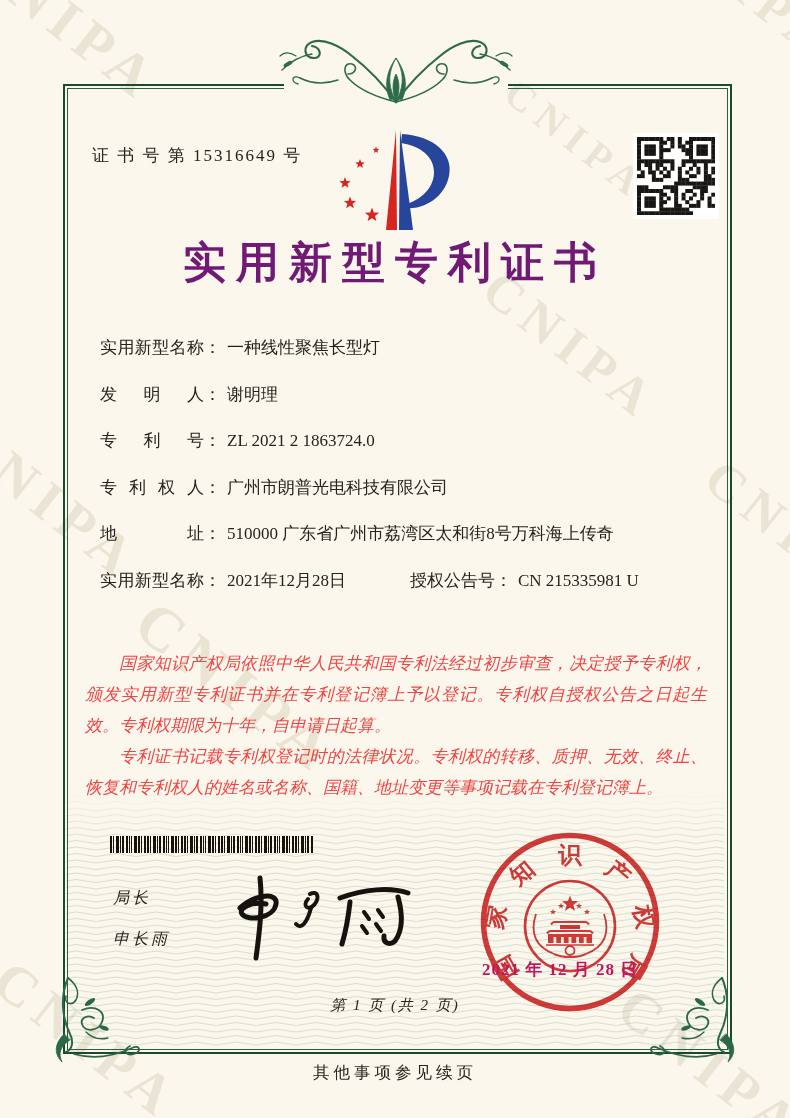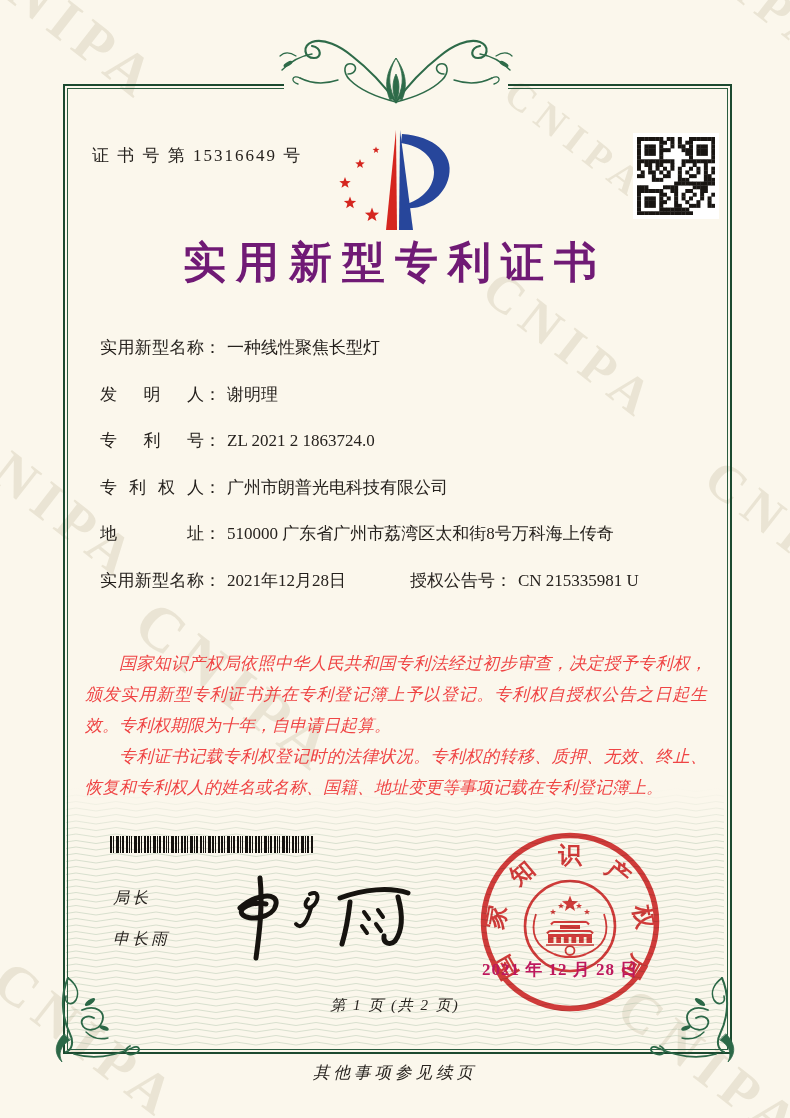--- a/index.html
+++ b/index.html
@@ -35,21 +35,21 @@
   #barcode{position:absolute;left:110px;top:836px;z-index:3;}
   .signer{position:absolute;left:113px;font-size:16px;font-style:italic;letter-spacing:3px;z-index:3;}
   #signer-title{top:888px;} #signer-name{top:929px;}
   #signature{position:absolute;left:212px;top:868px;z-index:3;}
   #seal{position:absolute;left:479px;top:831px;z-index:4;mix-blend-mode:multiply;}
   #seal-date{position:absolute;left:470px;top:958px;width:180px;text-align:center;font-size:17px;
              font-weight:bold;letter-spacing:1px;color:#be185d;z-index:5;}
   #page-num{position:absolute;left:0;top:996px;width:100%;text-align:center;font-size:15px;
             font-style:italic;letter-spacing:2px;z-index:3;}
   #cont-note{position:absolute;left:0;top:1062px;width:100%;text-align:center;font-size:16.5px;
-             font-style:italic;letter-spacing:4px;z-index:3;}
+             letter-spacing:4px;z-index:3;}
   
   .orn{position:absolute;z-index:2;}
   #orn-top-mask{position:absolute;left:284px;top:80px;width:224px;height:11px;background:#fbf7ec;z-index:2;}
   #seal-chars text{fill:#d0292a;font-size:23.5px;font-weight:bold;text-anchor:middle;
                    font-family:"Liberation Serif",serif;}
 </style>
 </head>
 <body>
 
 <div id="page">

